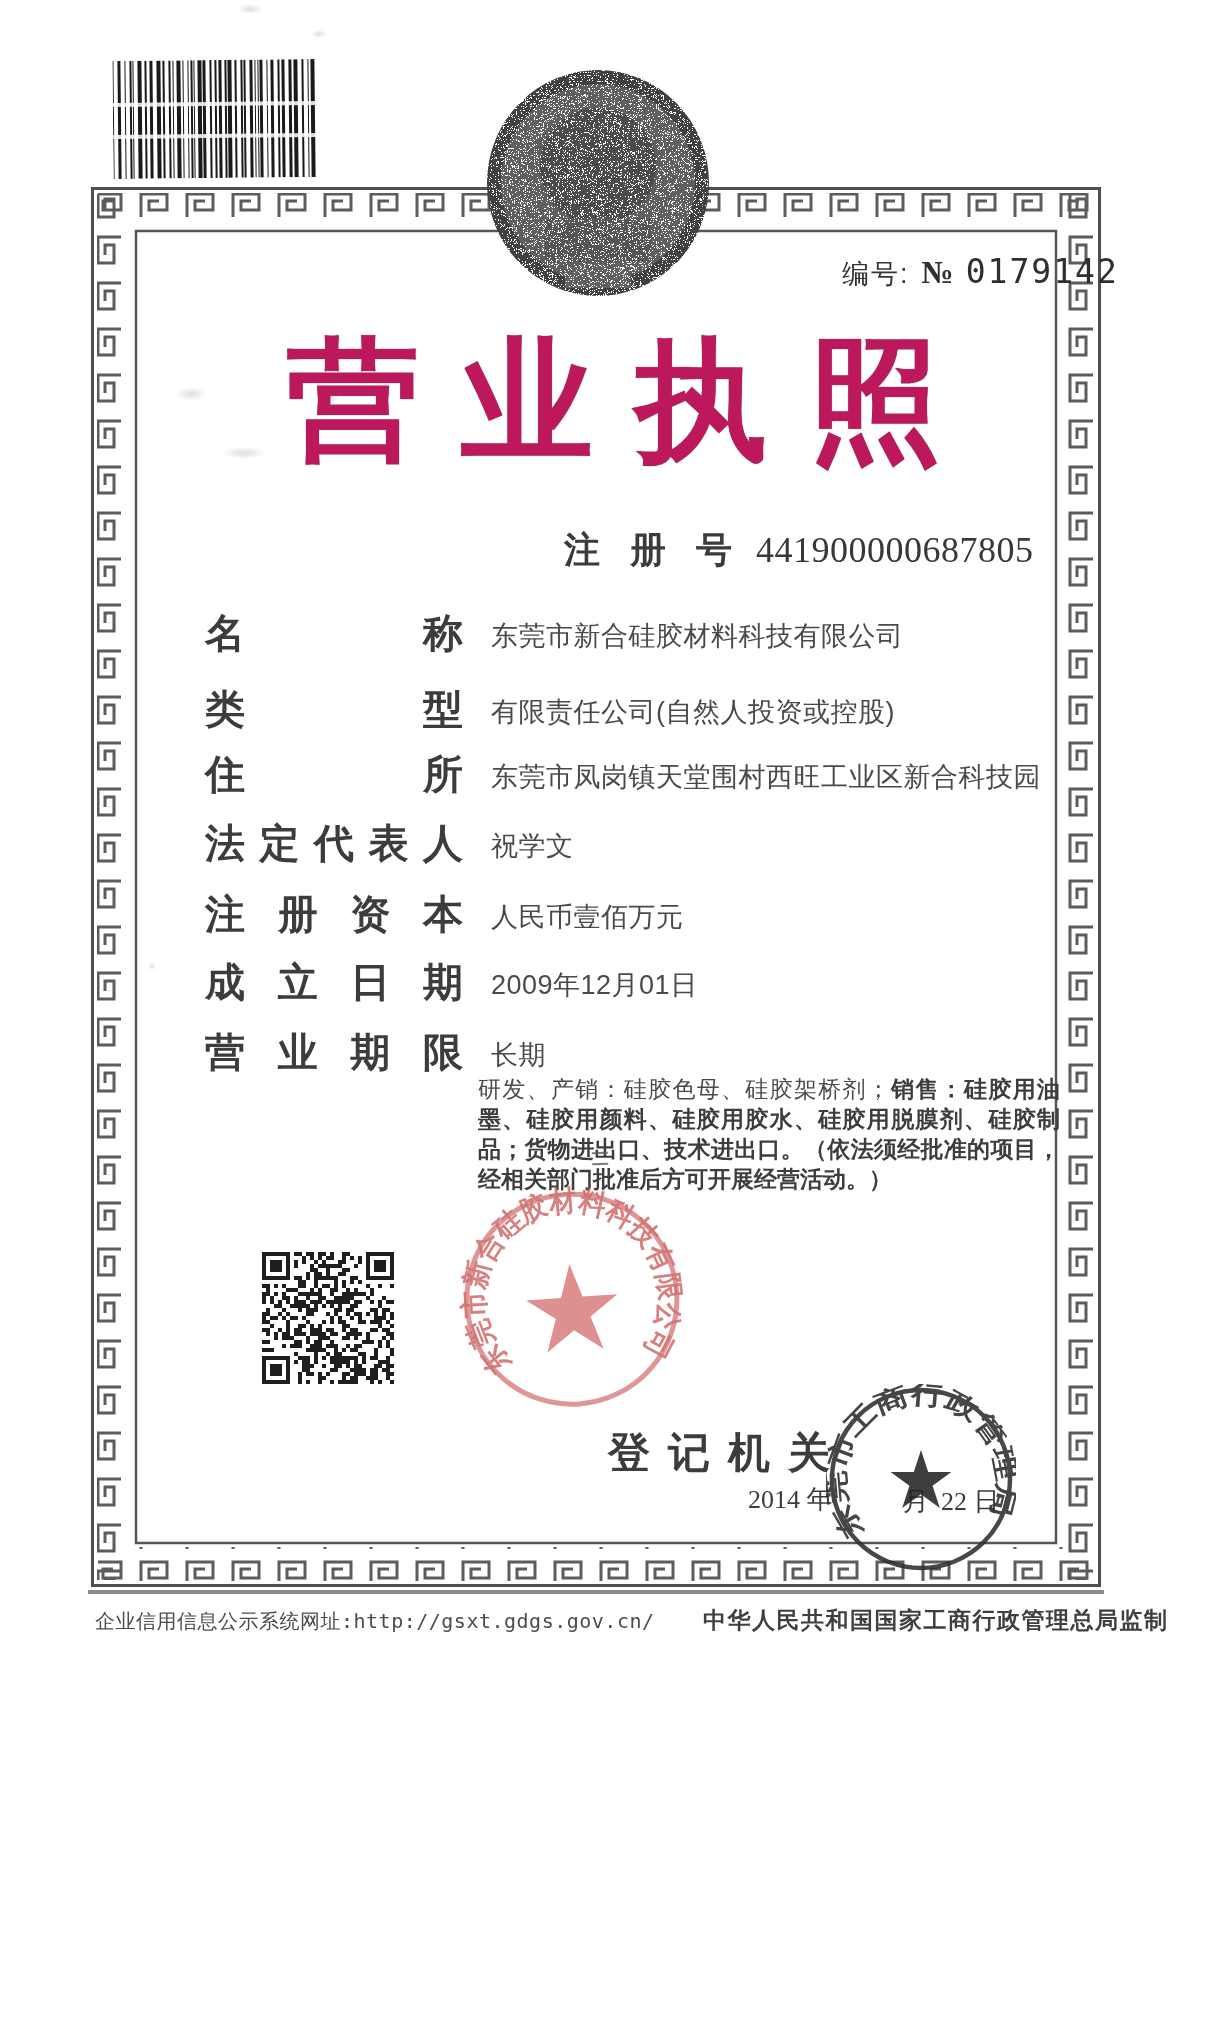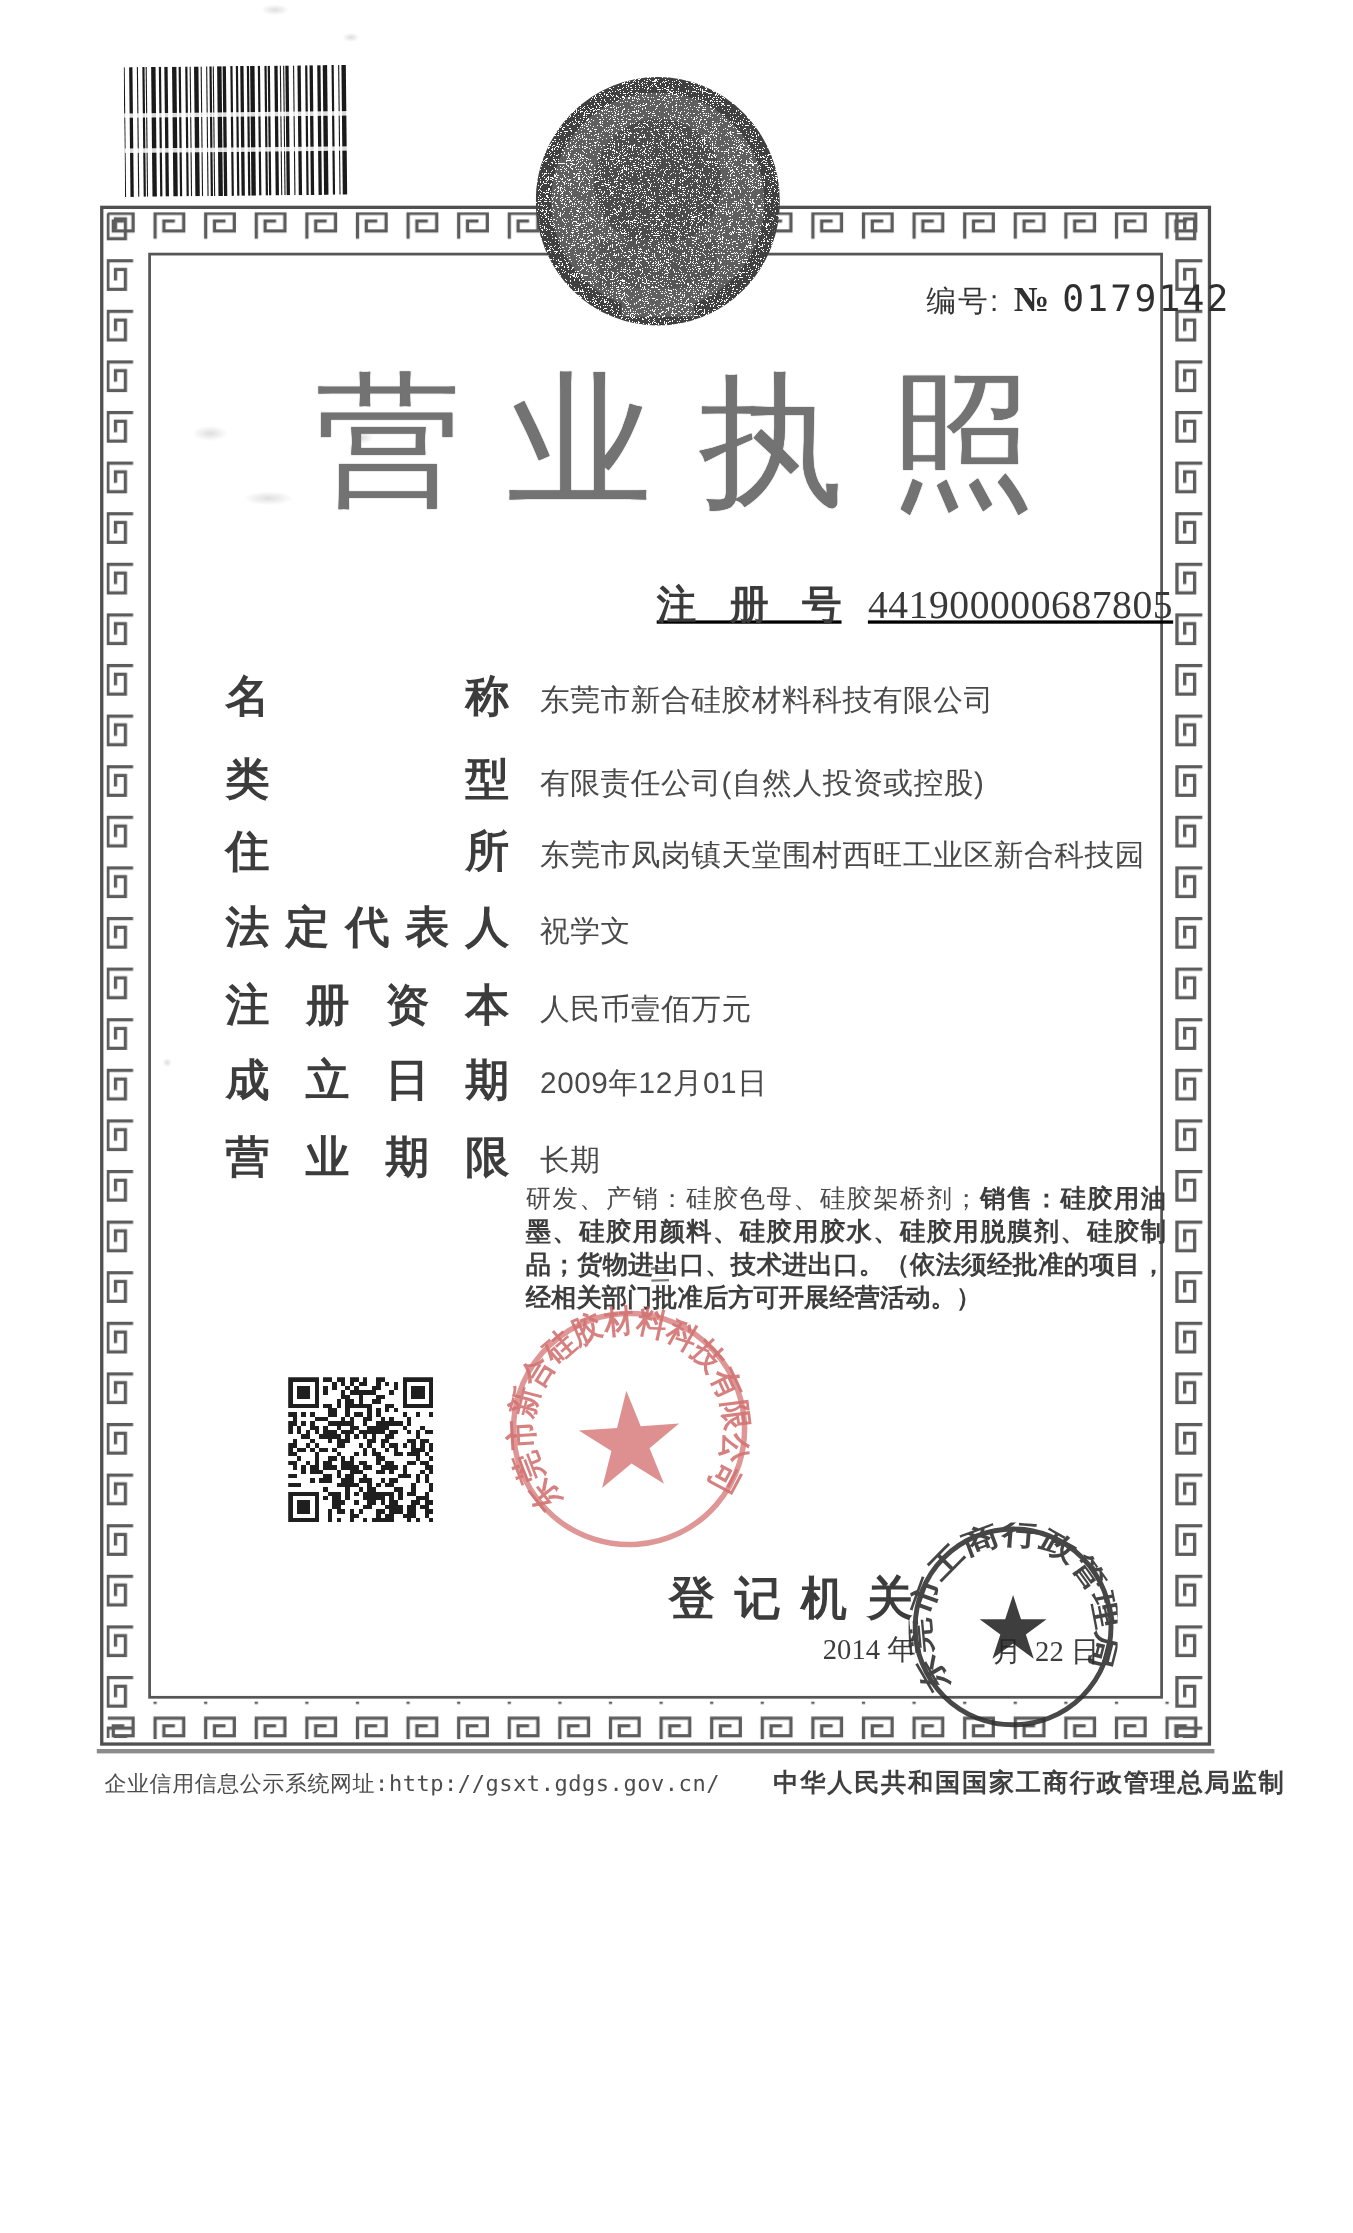--- a/index.html
+++ b/index.html
@@ -14,23 +14,23 @@
 
   
   .frame{left:90px;top:186px;width:1012px;height:1402px;z-index:1;}
   .frame-shadow{left:88px;top:1590px;width:1016px;height:4px;background:#2b2b2b;opacity:.55;z-index:1;}
 
   
   .serial-row{left:842px;top:252px;display:flex;align-items:baseline;gap:12px;z-index:3;color:#2f2f2f;}
   .serial-label{font-size:27px;letter-spacing:2px;color:#333;}
   .serial-prefix{font-size:32px;font-weight:700;font-family:"Liberation Serif",serif;}
   .serial-number{font-size:33px;font-family:"DejaVu Sans Mono",monospace;letter-spacing:2px;}
-  .title{left:287px;top:322px;font-size:132px;font-weight:400;letter-spacing:42px;color:#737373;line-height:1.2;white-space:nowrap;text-shadow:0 0 1px #3a3a3a;z-index:3;text-align:right;}
-
-  .regno-row{left:597px;top:526px;display:flex;align-items:baseline;z-index:3;text-decoration:underline;}
+  .title{left:287px;top:322px;font-size:132px;font-weight:700;letter-spacing:42px;color:#be185d;line-height:1.2;white-space:nowrap;text-shadow:0 0 1px #3a3a3a;z-index:3;text-align:right;}
+
+  .regno-row{left:564px;top:526px;display:flex;align-items:baseline;z-index:3;}
   .regno-label{width:168px;font-size:36px;font-weight:700;color:#3b3b3b;text-align:justify;text-align-last:justify;}
   .regno-value{margin-left:24px;font-size:36px;font-family:"Liberation Serif",serif;color:#383838;letter-spacing:.5px;}
 
   
   .frow{left:205px;display:flex;align-items:flex-start;z-index:3;width:860px;}
   .flabel{width:258px;flex:0 0 258px;font-size:40px;font-weight:700;color:#3c3c3c;text-align:justify;text-align-last:justify;line-height:1.05;}
   .fvalue{margin-left:28px;padding-top:8px;font-size:27px;color:#4a4a4a;line-height:1.2;letter-spacing:.5px;}
   .scope-text{left:478px;top:1074px;width:582px;font-size:23px;line-height:30px;color:#4a4a4a;text-align:justify;z-index:3;}
   .scope-text .b2{font-weight:700;color:#3d3d3d;}
   .scope-mark{left:592px;top:1152px;width:16px;height:9px;border-top:2.5px solid #5a5a5a;border-bottom:2.5px solid #5a5a5a;opacity:.8;transform:rotate(-2deg);z-index:3;}

